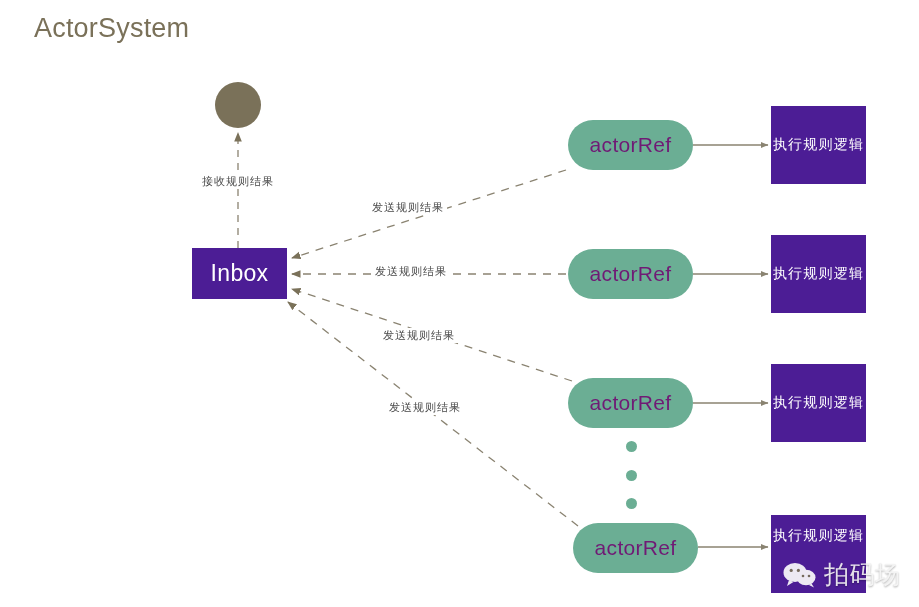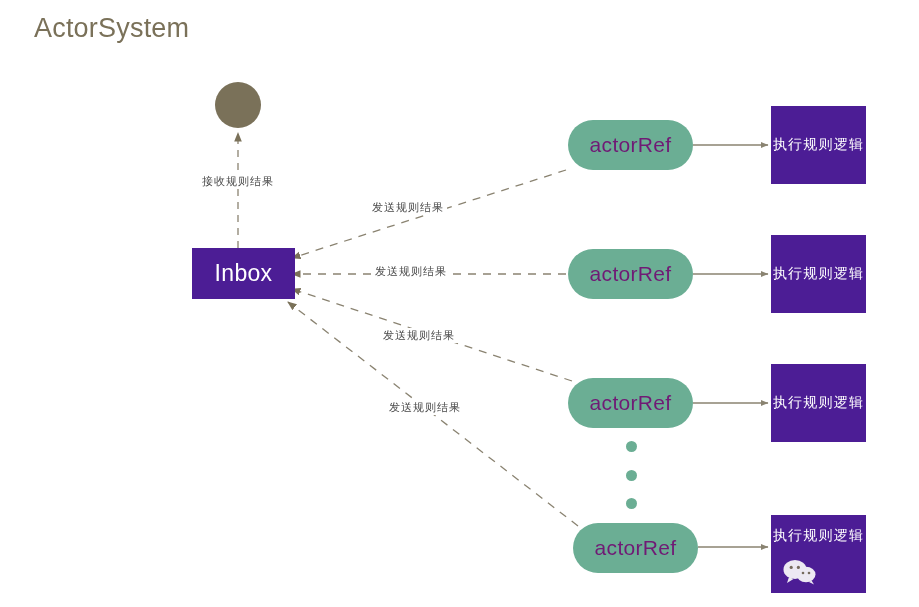--- a/index.html
+++ b/index.html
@@ -137,21 +137,21 @@
     <line x1="578" y1="526" x2="288" y2="302" stroke="#8a8371" stroke-width="1.3" stroke-dasharray="8,7" marker-end="url(#ah-dash)"></line>
 
     <line x1="693" y1="145" x2="768" y2="145" stroke="#8a8371" stroke-width="1.3" marker-end="url(#ah-solid)"></line>
     <line x1="693" y1="274" x2="768" y2="274" stroke="#8a8371" stroke-width="1.3" marker-end="url(#ah-solid)"></line>
     <line x1="693" y1="403" x2="768" y2="403" stroke="#8a8371" stroke-width="1.3" marker-end="url(#ah-solid)"></line>
     <line x1="698" y1="547" x2="768" y2="547" stroke="#8a8371" stroke-width="1.3" marker-end="url(#ah-solid)"></line>
   </svg>
 
   <div class="node-circle" style="left:215px; top:82px; width:46px; height:46px;"></div>
 
-  <div class="node-box inbox" style="left:192px; top:248px; width:103px; height:51px;">Inbox</div>
+  <div class="node-box inbox" style="left:192px; top:248px; width:95px; height:51px;">Inbox</div>
 
   <div class="node-pill" style="left:568px; top:120px; width:125px; height:50px;">actorRef</div>
 
   <div class="node-pill" style="left:568px; top:249px; width:125px; height:50px;">actorRef</div>
 
   <div class="node-pill" style="left:568px; top:378px; width:125px; height:50px;">actorRef</div>
 
   <div class="node-pill" style="left:573px; top:523px; width:125px; height:50px;">actorRef</div>
 
   <div class="node-box logic" style="left:771px; top:106px; width:95px; height:78px;">执行规则逻辑</div>
@@ -182,15 +182,16 @@
         <ellipse cx="12" cy="11.5" rx="11.5" ry="9.5" fill="#fbfbfb"></ellipse>
         <path d="M6 19 L4 25 L10.5 21 z" fill="#fbfbfb"></path>
         <circle cx="8.2" cy="9.4" r="1.6" fill="#7a7159"></circle>
         <circle cx="15.4" cy="9.4" r="1.6" fill="#7a7159"></circle>
         <ellipse cx="23" cy="16.5" rx="9.5" ry="7.8" fill="#fbfbfb"></ellipse>
         <path d="M28.5 22.5 L31 26.5 L26 24 z" fill="#fbfbfb"></path>
         <circle cx="20" cy="15" r="1.3" fill="#7a7159"></circle>
         <circle cx="26" cy="15" r="1.3" fill="#7a7159"></circle>
       </svg>
     </span>
+    <span class="wm-text">拍码场</span>
   </div>
 
 </div>
 
 </body></html>

